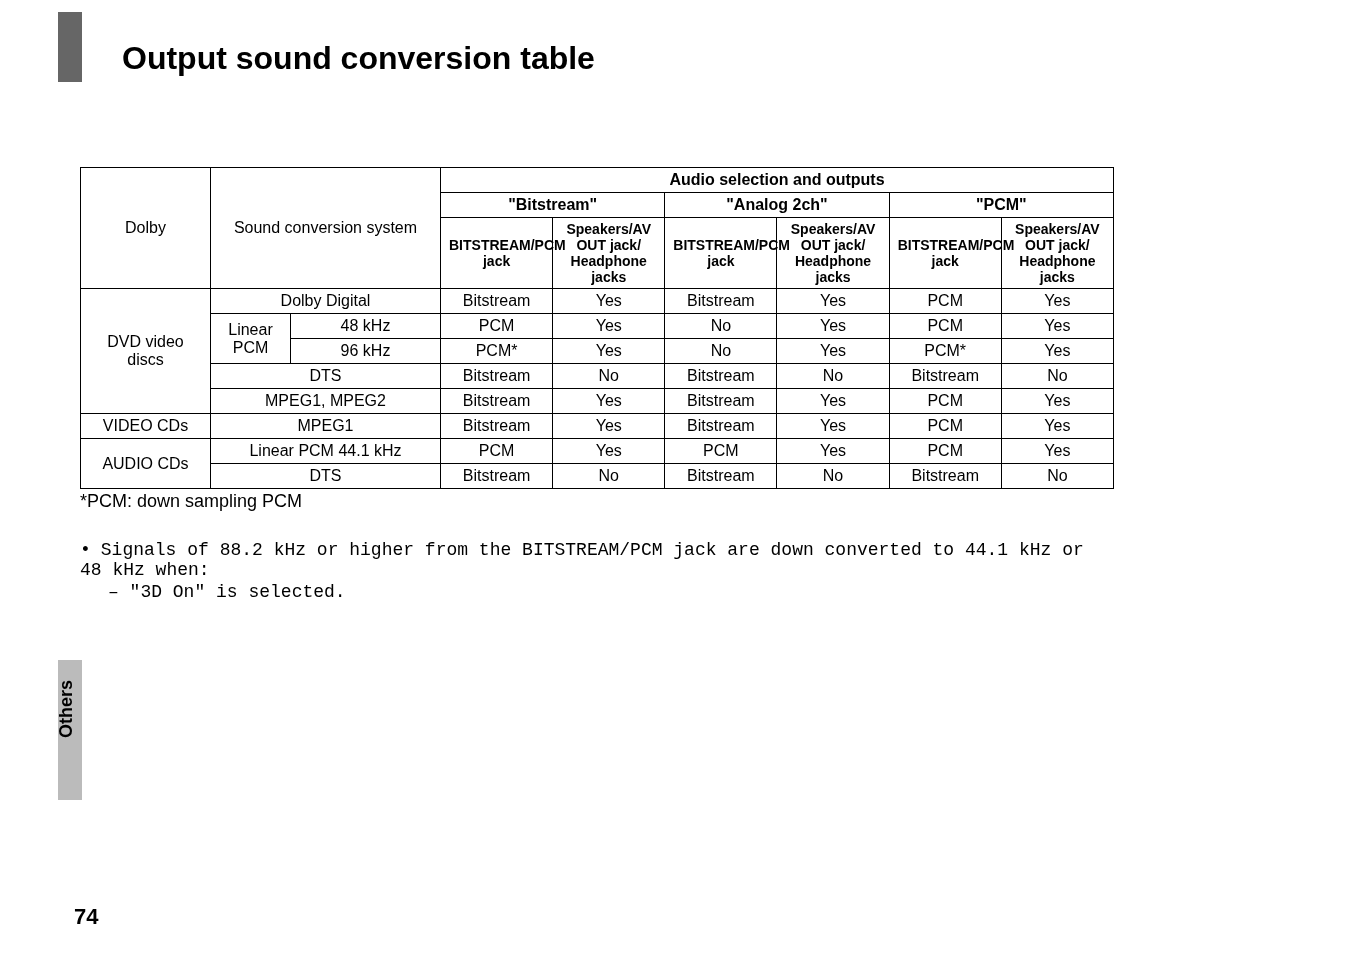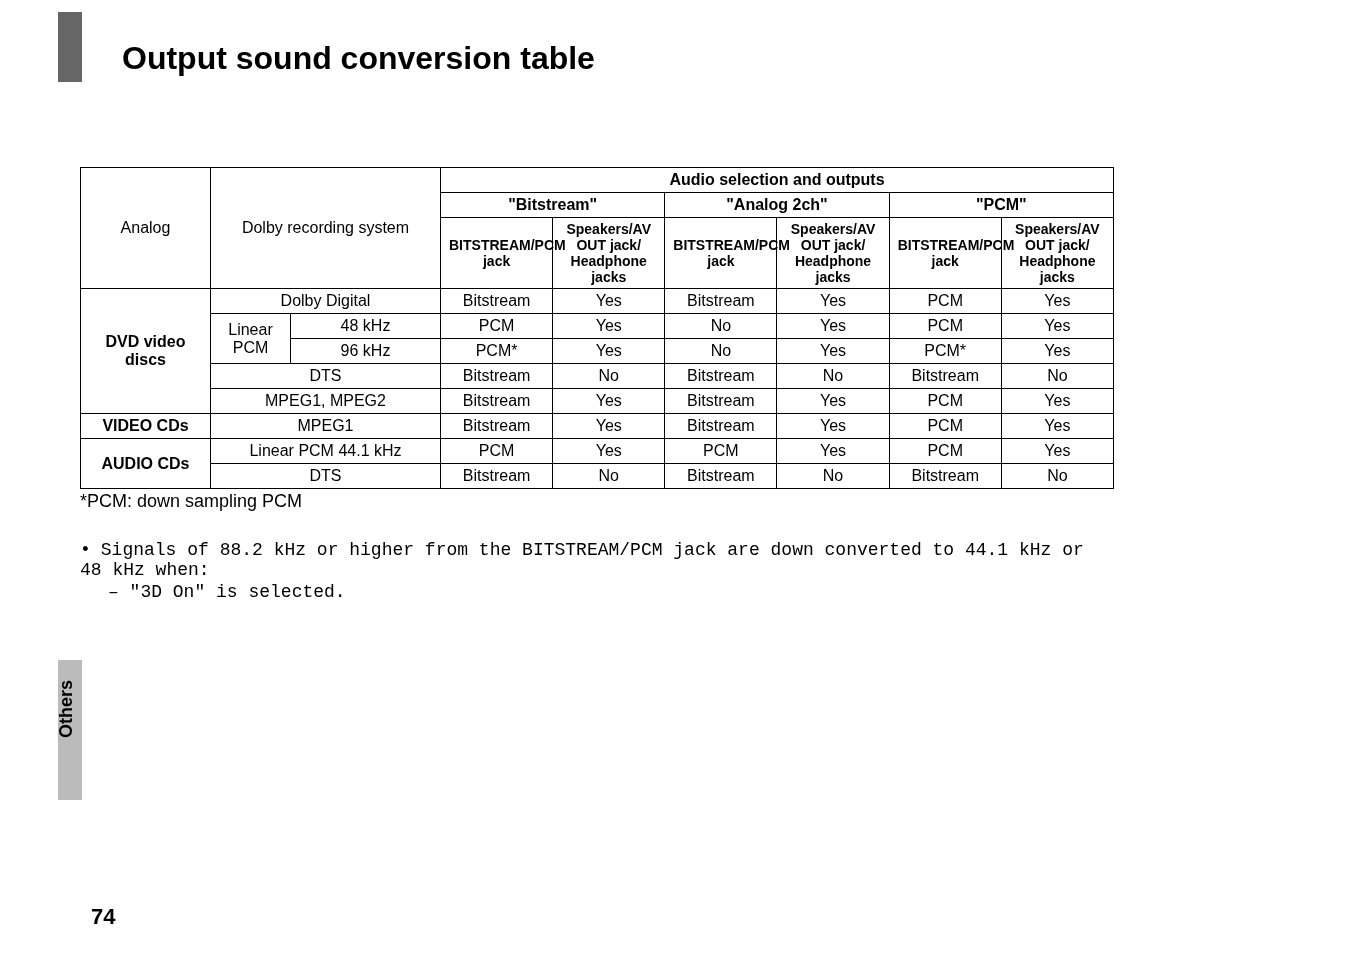--- a/index.html
+++ b/index.html
@@ -4,30 +4,30 @@
 <style>
   * { box-sizing: border-box; margin: 0; padding: 0; }
   html, body { width: 1350px; height: 954px; font-family: Arial, Helvetica, sans-serif; background: #fff; color: #000; }
   .page { position: relative; width: 1174px; height: 954px; padding: 40px 60px 30px 80px; }
   .side-tab-top { position: absolute; left: 58px; top: 12px; width: 24px; height: 70px; background: #666; }
   .title { font-size: 32px; font-weight: bold; margin-bottom: 90px; margin-left: 42px; }
   table.main { border-collapse: collapse; width: 100%; table-layout: fixed; font-size: 16px; }
   table.main th, table.main td { border: 1px solid #000; padding: 3px 8px; text-align: center; vertical-align: middle; }
   th.discs { font-weight: normal; width: 120px; }
   th.srs { font-weight: normal; width: 220px; }
-  td.rowlabel { font-weight: bold; }
+  td.rowlabel { font-weight: normal; }
   .footnote { margin-top: 2px; font-size: 18px; }
   .bullets { margin-top: 28px; font-size: 18px; }
   .bullets ul { list-style: none; font-family: Liberation Mono, monospace; }
   .bullets li.b { margin-bottom: 2px; }
   .bullets li.b::before { content: "•"; margin-right: 10px; }
   .bullets li.sub { margin-left: 28px; }
   .side-label { position: absolute; left: 56px; top: 738px; transform: rotate(-90deg); transform-origin: left top; font-weight: bold; font-size: 18px; }
   .side-bar { position: absolute; left: 58px; top: 660px; width: 24px; height: 140px; background: #bbb; }
-  .pagenum { position: absolute; left: 91px; bottom: 24px; font-weight: bold; font-size: 22px; }
+  .pagenum { position: absolute; left: 74px; bottom: 24px; font-weight: bold; font-size: 22px; }
   .small { font-size: 14px; line-height: 1.15; }
 </style>
 </head>
 <body>
 
 <div class="page">
   <div class="side-tab-top"></div>
 
   <h1 class="title">Output sound conversion table</h1>
 
@@ -38,22 +38,22 @@
         <col style="width:150px">
       <col>
         <col>
         <col>
         <col>
         <col>
         <col>
     </colgroup>
     <thead>
       <tr>
-        <th rowspan="3" class="discs">Analog</th>
-        <th rowspan="3" colspan="2" class="srs">Dolby recording system</th>
+        <th rowspan="3" class="discs">Dolby</th>
+        <th rowspan="3" colspan="2" class="srs">Sound conversion system</th>
         <th colspan="6">Audio selection and outputs</th>
       </tr>
       <tr>
         <th colspan="2">"Bitstream"</th>
         <th colspan="2">"Analog 2ch"</th>
         <th colspan="2">"PCM"</th>
       </tr>
       <tr>
         <th class="small">BITSTREAM/PCM jack</th>
         <th class="small">Speakers/AV OUT jack/ Headphone jacks</th>

